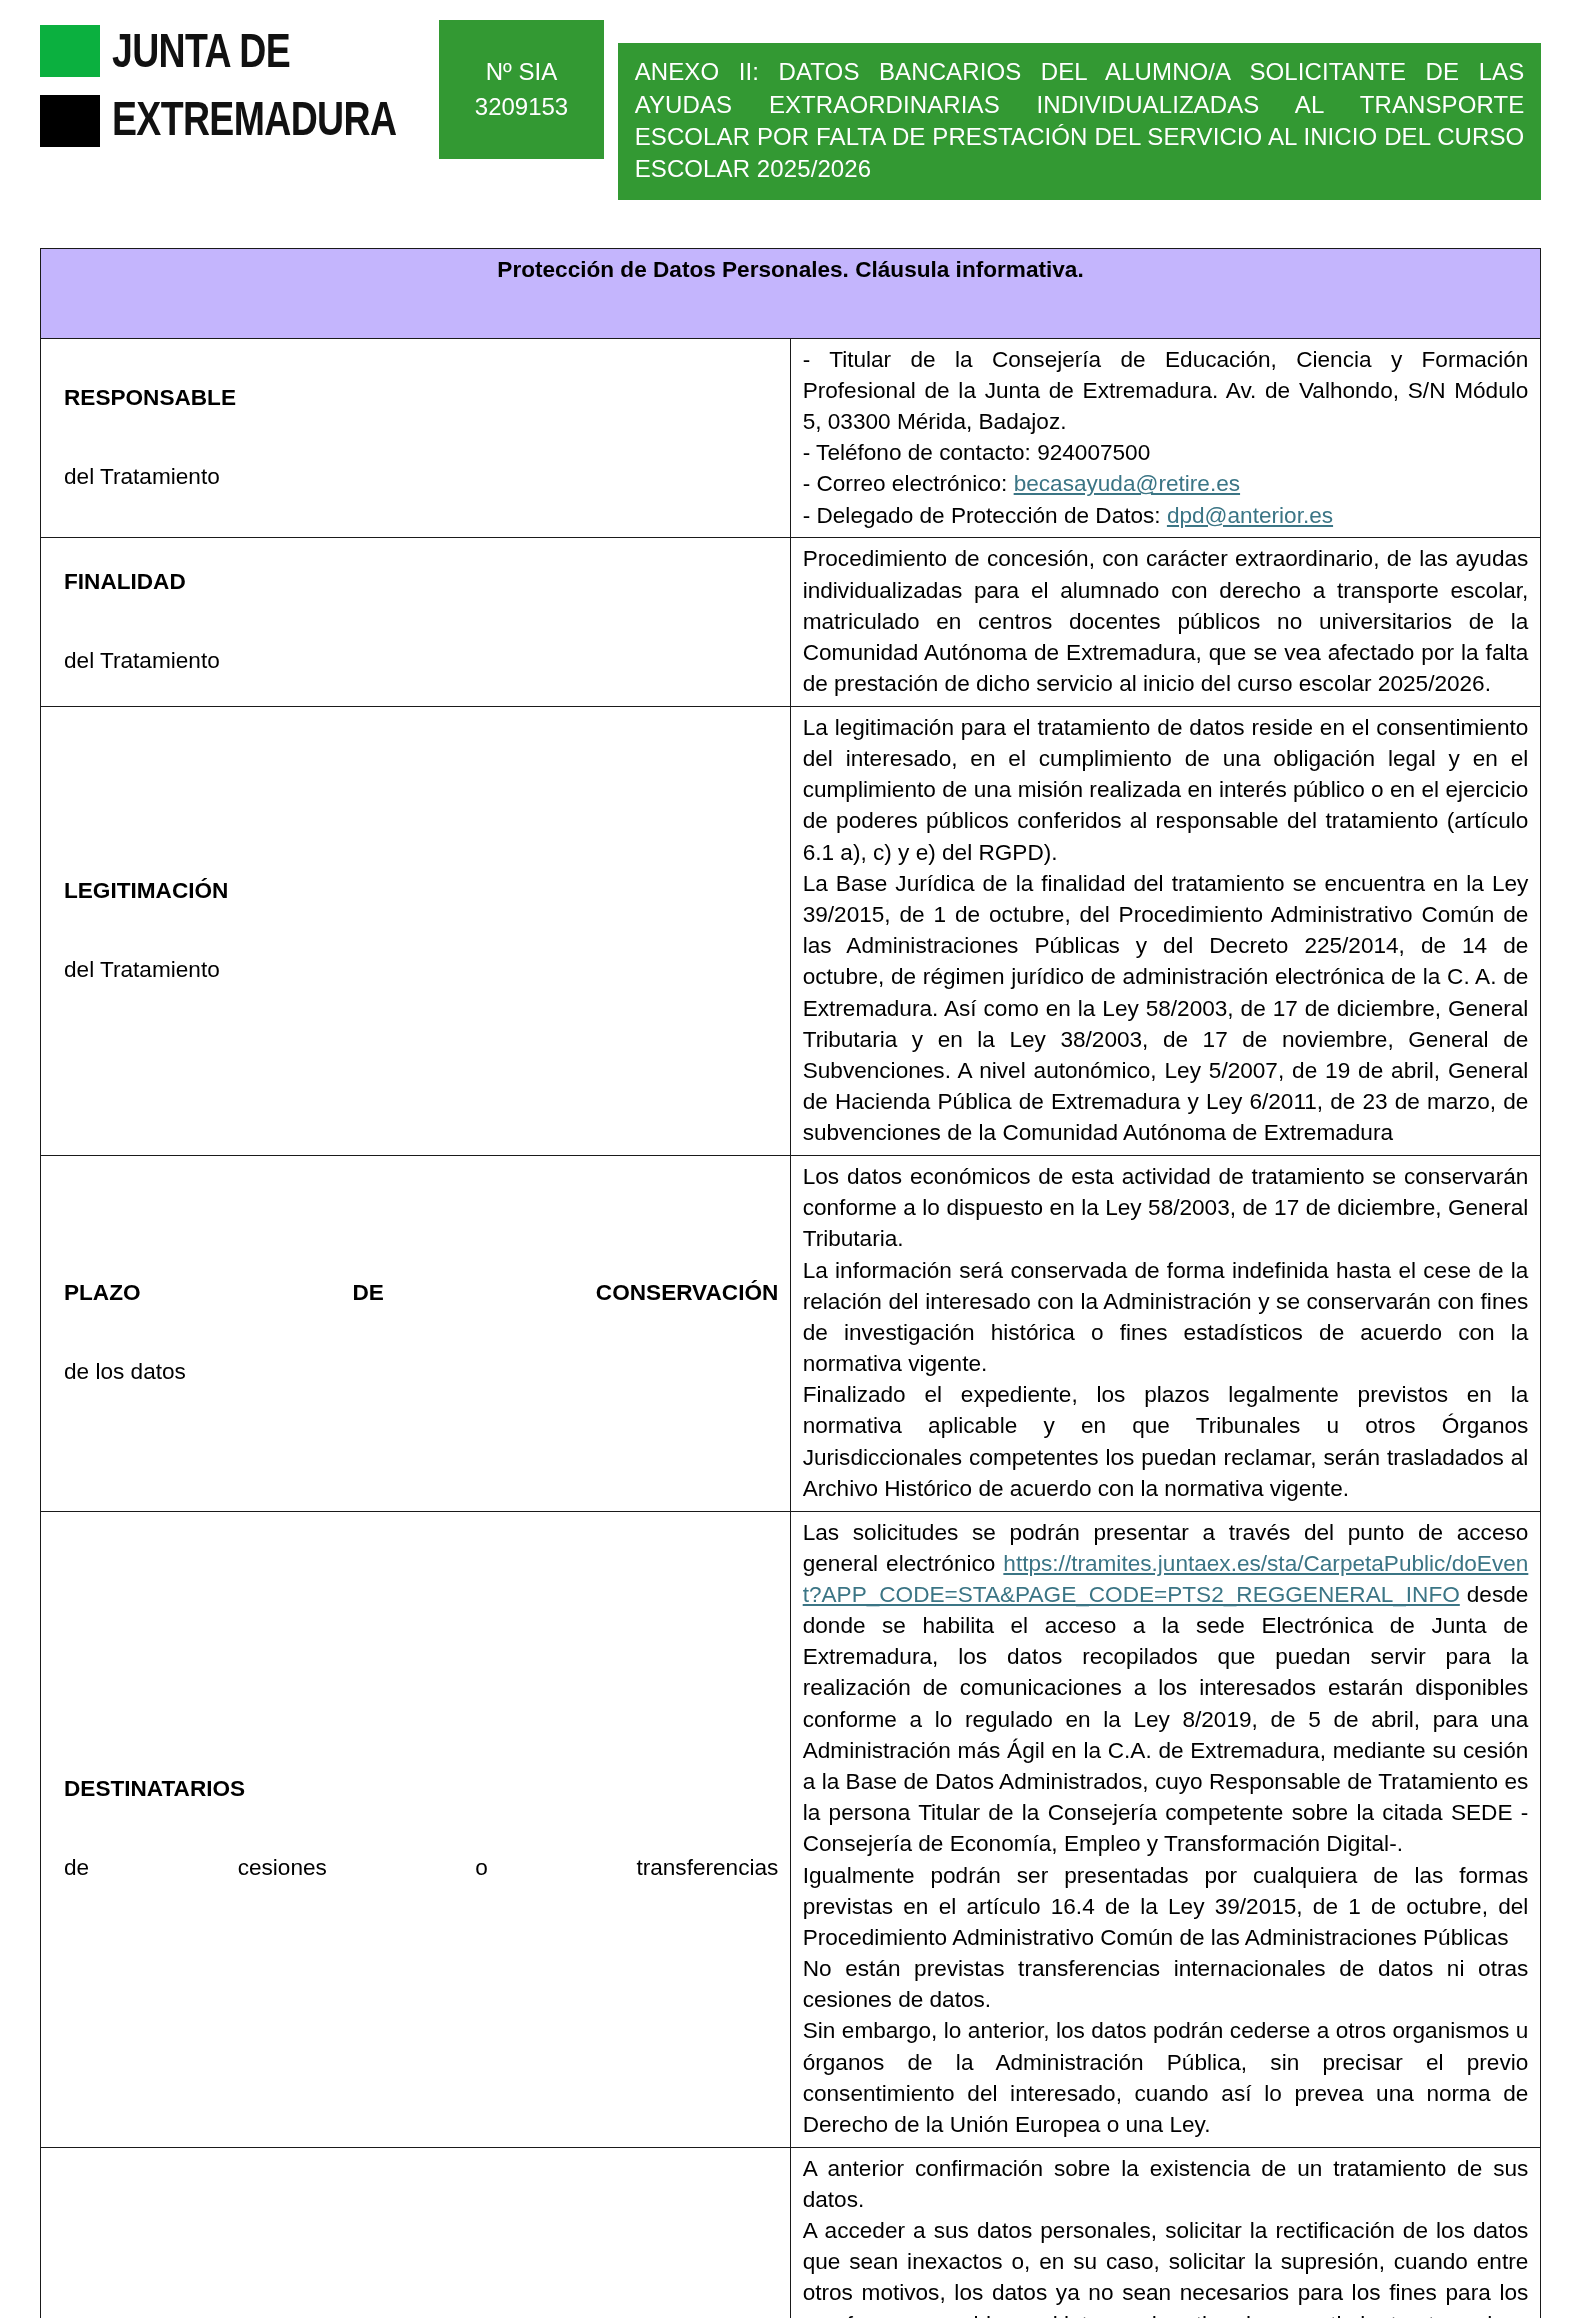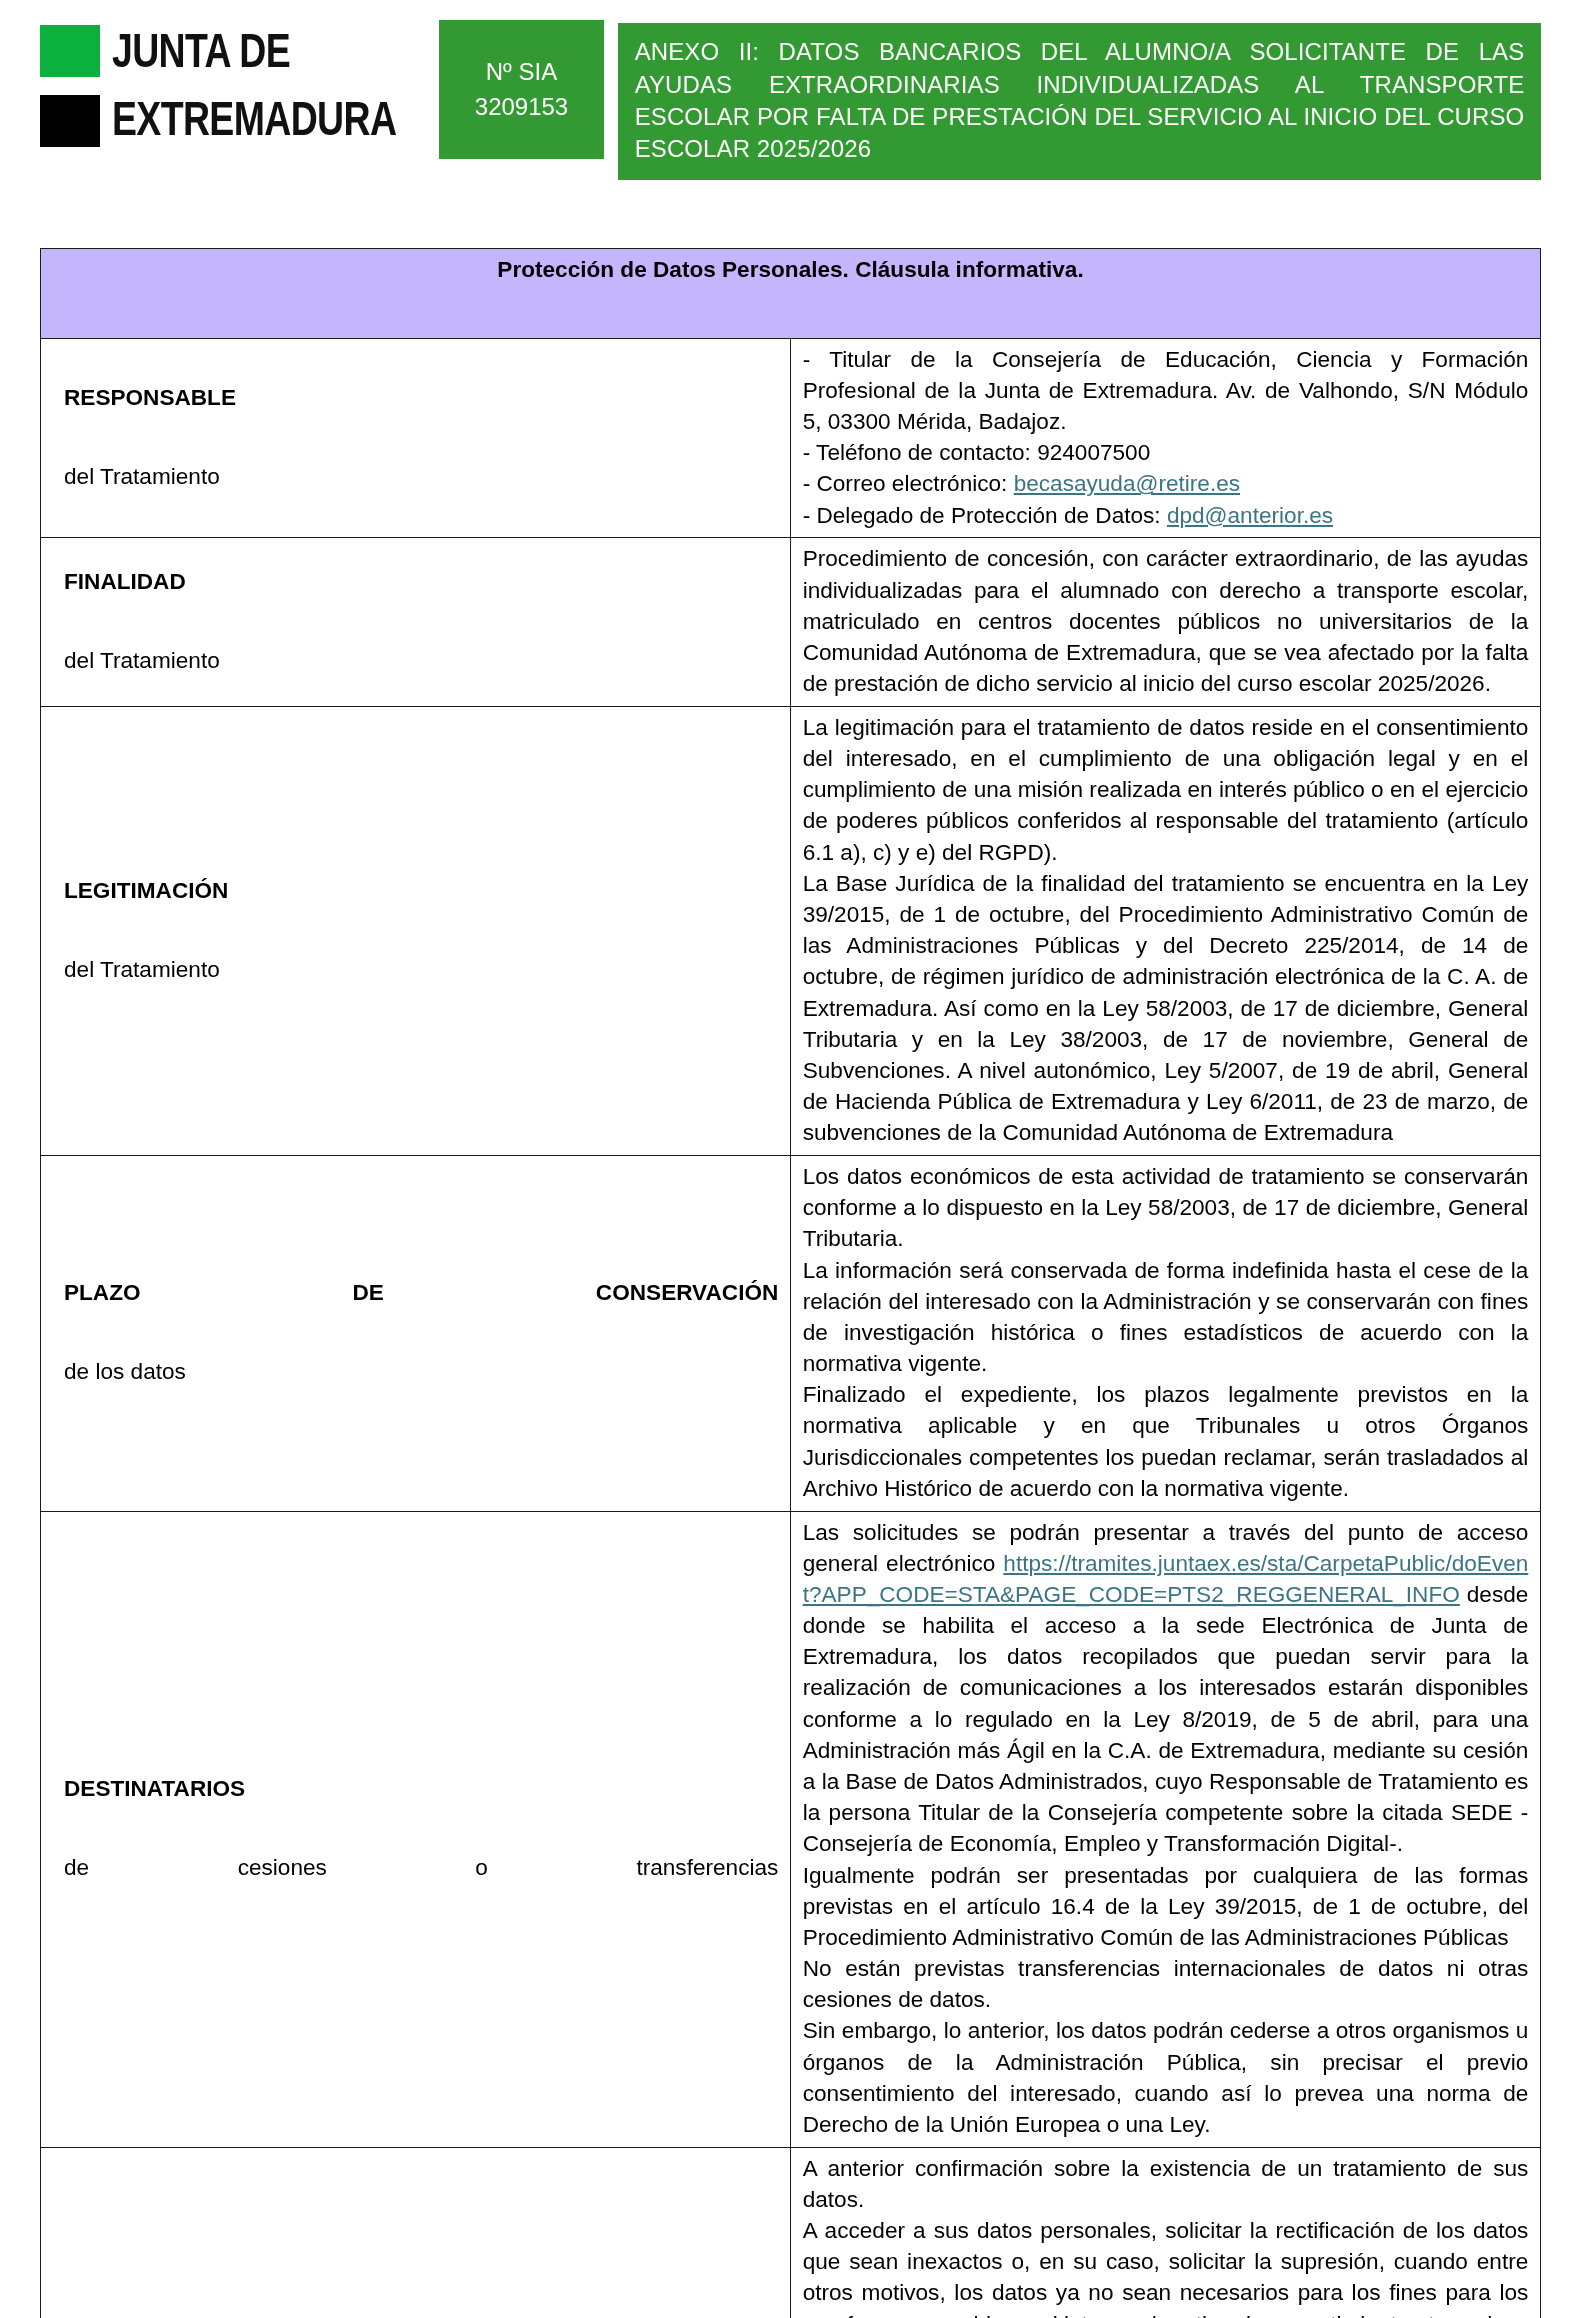--- a/index.html
+++ b/index.html
@@ -94,21 +94,21 @@
   .anexo-box {
     flex: 1 1 auto;
     background: #339933;
     color: #ffffff;
     padding: 13.4px 16.7px 15px 16.7px;
     box-sizing: border-box;
     font-size: 24px;
     line-height: 1.34;
     text-align: justify;
     text-align-last: left;
-    margin-top: 8px;
+    margin-top: 28px;
     letter-spacing: 0.1px;
   }
 
   
   .data-table {
     position: absolute;
     left: 40px;
     top: 248px;
     width: 1501px;
     border-collapse: collapse;

